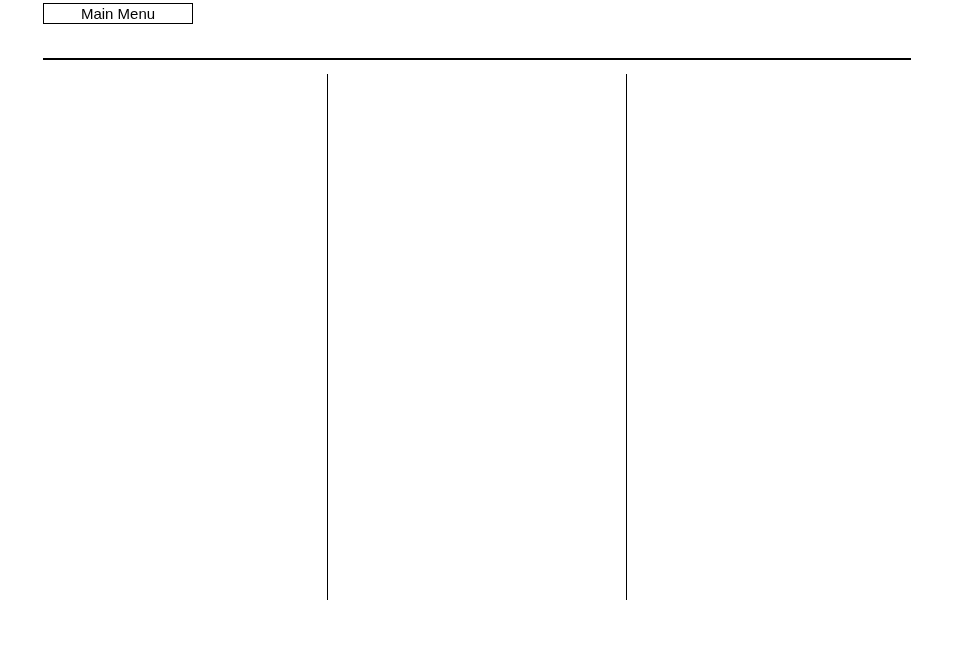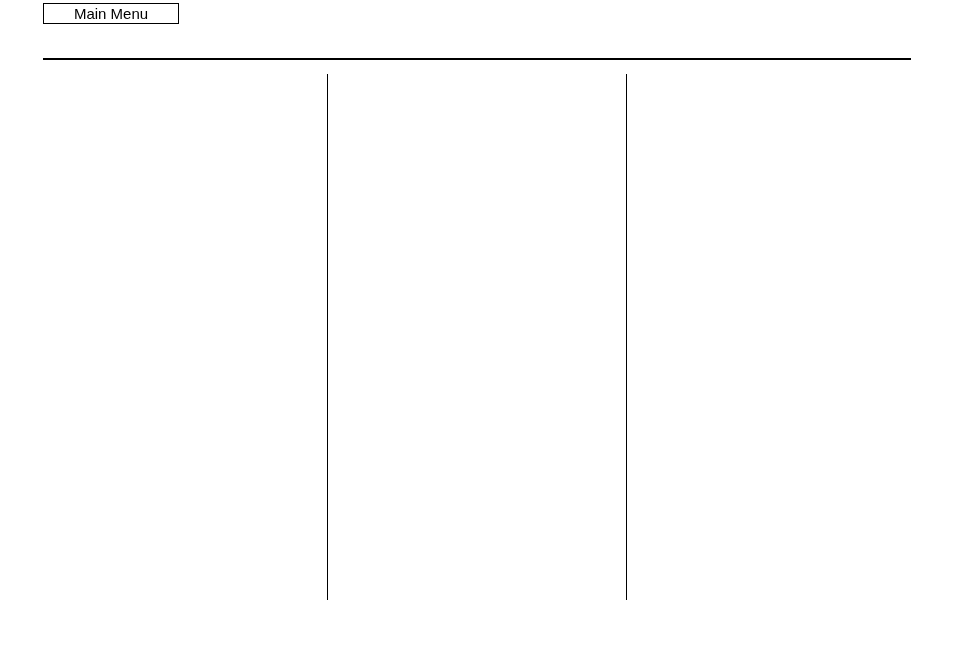--- a/index.html
+++ b/index.html
@@ -17,21 +17,21 @@
     }
     .page {
       padding: 3px 43px 0 43px;
     }
     .header-row {
       margin-bottom: 34px;
     }
     .main-menu-btn {
       display: inline-block;
       border: 1px solid #000;
-      width: 136px;
+      width: 150px;
       height: 21px;
       line-height: 19px;
       text-align: center;
       background: white;
       cursor: pointer;
       font-size: 15px;
     }
     .hr-line {
       border: none;
       border-top: 2px solid #000;

